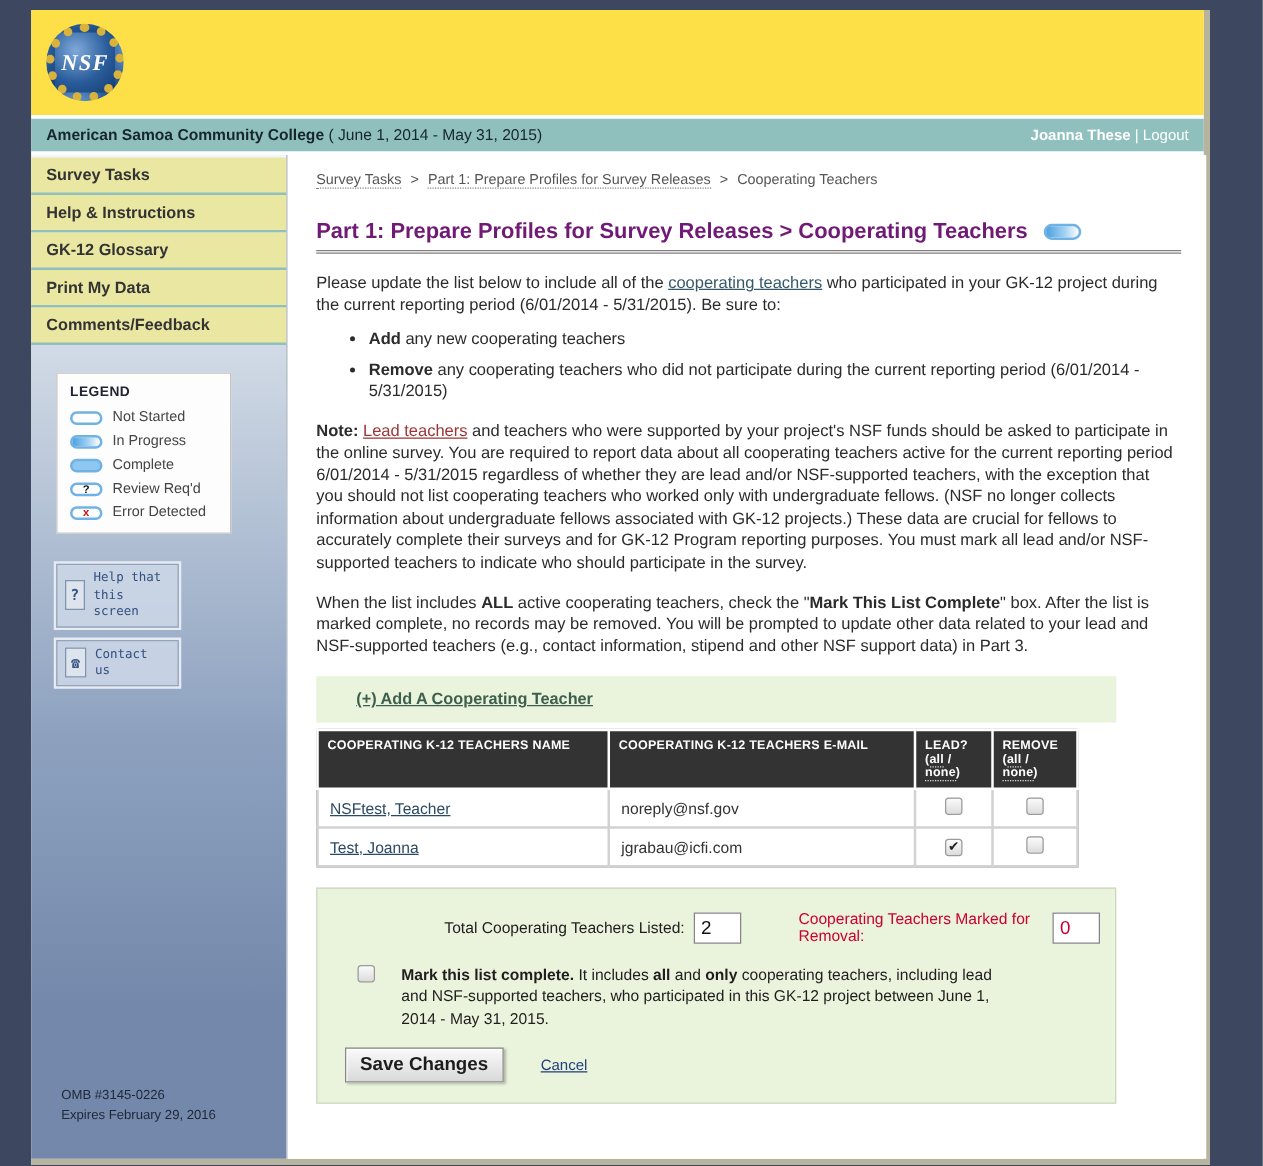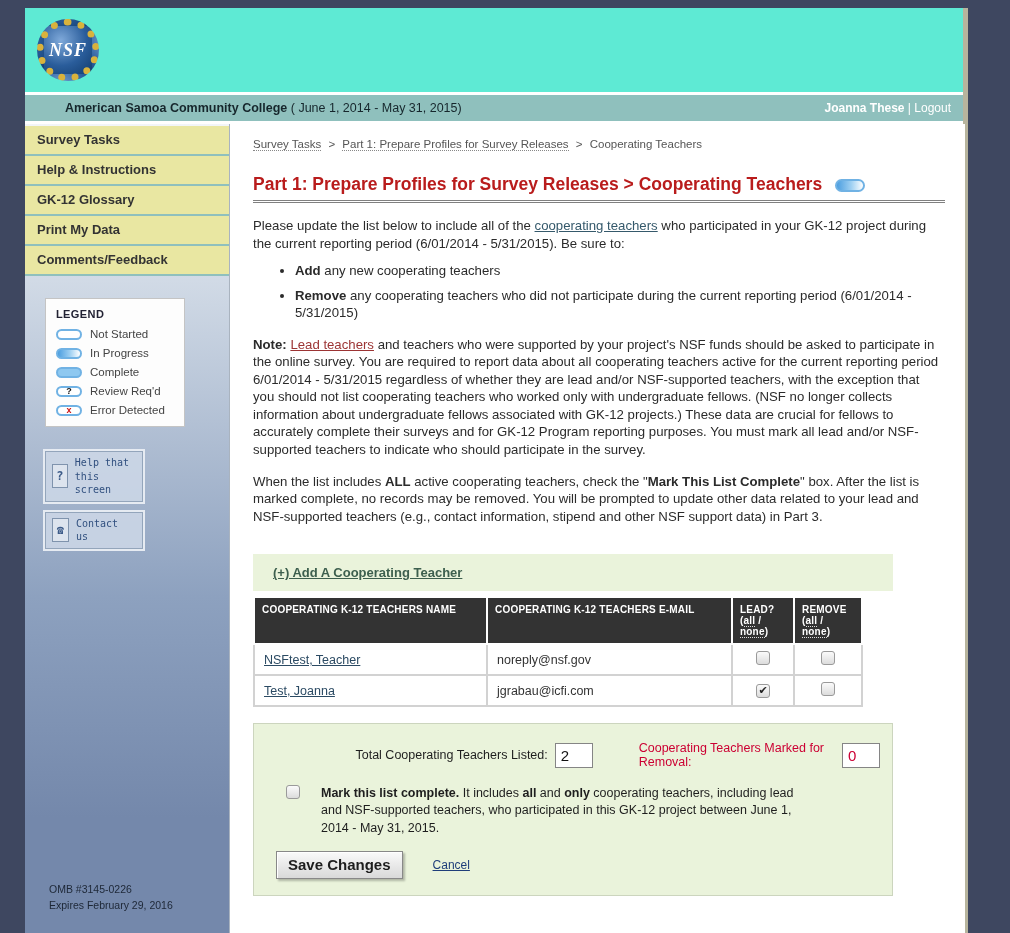--- a/index.html
+++ b/index.html
@@ -1,33 +1,33 @@
 <!DOCTYPE html>
 <html><head>
 <meta charset="utf-8">
 <style>
   * { margin:0; padding:0; box-sizing:border-box; }
   html,body { width:1010px; height:933px; background:#3e4760; font-family:"Liberation Sans", sans-serif; }
   .page { width:943px; margin:8px 0 0 25px; background:#fff; min-height:890px;
           border-right:5px solid #b7b49d; border-bottom:5px solid #b7b49d; display:flex; flex-direction:column; }
 
   
-  .hdr { height:84px; background:#5eead4; display:flex; align-items:center; padding-left:12px; }
+  .hdr { height:84px; background:#fde047; display:flex; align-items:center; padding-left:12px; }
   .nsf-logo { width:62px; height:62px; border-radius:50%; border:7px dotted #d9b23c;
               background: radial-gradient(circle at 35% 30%, #7fa9da, #2a5d9b 55%, #123c6e);
               display:flex; align-items:center; justify-content:center; flex:0 0 auto; }
   .nsf-logo span { color:#fff; font:italic bold 18px "Liberation Serif", serif; letter-spacing:1px; }
   .hdr-text { margin-left:10px; }
   .hdr-program { font-size:9px; letter-spacing:.6px; color:#777; }
   .hdr-title { font-size:21px; font-weight:600; color:#50626d; margin-top:2px; }
 
   
   .orgbar { background:#8fc0bd; border-top:3px solid #fff; border-bottom:3px solid #fff;
             height:32px; display:flex; align-items:center; justify-content:space-between; padding:0 12px; }
-  .org-left { font-size:12.5px; color:#16262c;margin-left:28px; }
+  .org-left { font-size:12.5px; color:#16262c; }
   .org-left b { font-weight:bold; }
   .org-right { font-size:12px; color:#fff; }
   .org-right b { font-weight:bold; }
   .org-right a { color:#fff; text-decoration:none; }
 
   
   .cols { display:flex; flex:1; }
   .sidebar { width:205px; flex:0 0 auto; position:relative;
              background:linear-gradient(180deg,#f2f5f9 0%,#ccd6e3 22%,#8da1bf 58%,#7488ab 85%,#7488ab 100%);
              border-right:1px solid #a9b3bf; }
@@ -56,29 +56,29 @@
                         font:bold 12px "DejaVu Sans Mono", monospace; color:#3b5a88; }
   .side-btn .btn-label { font:10px "DejaVu Sans Mono", monospace; color:#31507f; line-height:1.35; }
   .omb { position:absolute; left:24px; bottom:26px; font-size:10.5px; color:#1d2736; line-height:1.5; }
 
   
   .main { flex:1; background:#fff; padding:14px 20px 0 23px; }
   .breadcrumb { font-size:11.5px; color:#555; }
   .breadcrumb .bc-link { color:#555; border-bottom:1px dotted #888; cursor:pointer; }
   .bc-sep { margin:0 4px; }
   .page-title-row { margin-top:24px; }
-  .page-title { display:inline; font-size:17.5px; font-weight:bold; color:#b91c1c; }
+  .page-title { display:inline; font-size:17.5px; font-weight:bold; color:#701a75; }
   .title-rule { margin-top:5px; height:3px; border-top:1px solid #808080; border-bottom:1px solid #808080; }
   .para { width:688px; font-size:13.2px; color:#2b2b2b; line-height:1.33; margin-top:14px; }
   .para a, .link-teal { color:#35596b; text-decoration:underline; cursor:pointer; }
   .link-red { color:#9c3434; text-decoration:underline; cursor:pointer; }
   ul.todo { margin:10px 0 0 42px; width:650px; }
   ul.todo li { font-size:13.2px; color:#2b2b2b; line-height:1.33; margin-bottom:7px; }
 
-  .add-bar { width:640px; margin-top:29px; background:#eaf3db; padding:9px 20px 10px; }
+  .add-bar { width:640px; margin-top:16px; background:#eaf3db; padding:9px 32px 10px; }
   .add-link { font-size:13px; font-weight:bold; color:#3d5f4e; text-decoration:underline; cursor:pointer; }
 
   table.teachers { margin-top:5px; border-collapse:collapse; border:2px solid #8a8a8a; background:#8a8a8a; }
   table.teachers th { background:#333; color:#fff; font-size:10px; font-weight:bold; text-align:left;
                       vertical-align:top; padding:6px 7px; border:2px solid #fff; letter-spacing:.2px;margin-left:42px; }
   table.teachers th .hdr-links { font-weight:bold; }
   table.teachers th a { color:#fff; text-decoration:none; border-bottom:1px dotted #ddd; cursor:pointer; }
   table.teachers td { background:#fff; border:2px solid #d2d2d2; padding:6px 9px; font-size:12.5px; color:#333; }
   .col-name { width:233px; } .col-email { width:245px; } .col-lead { width:62px; } .col-remove { width:68px; }
   td.ck { text-align:center; }

